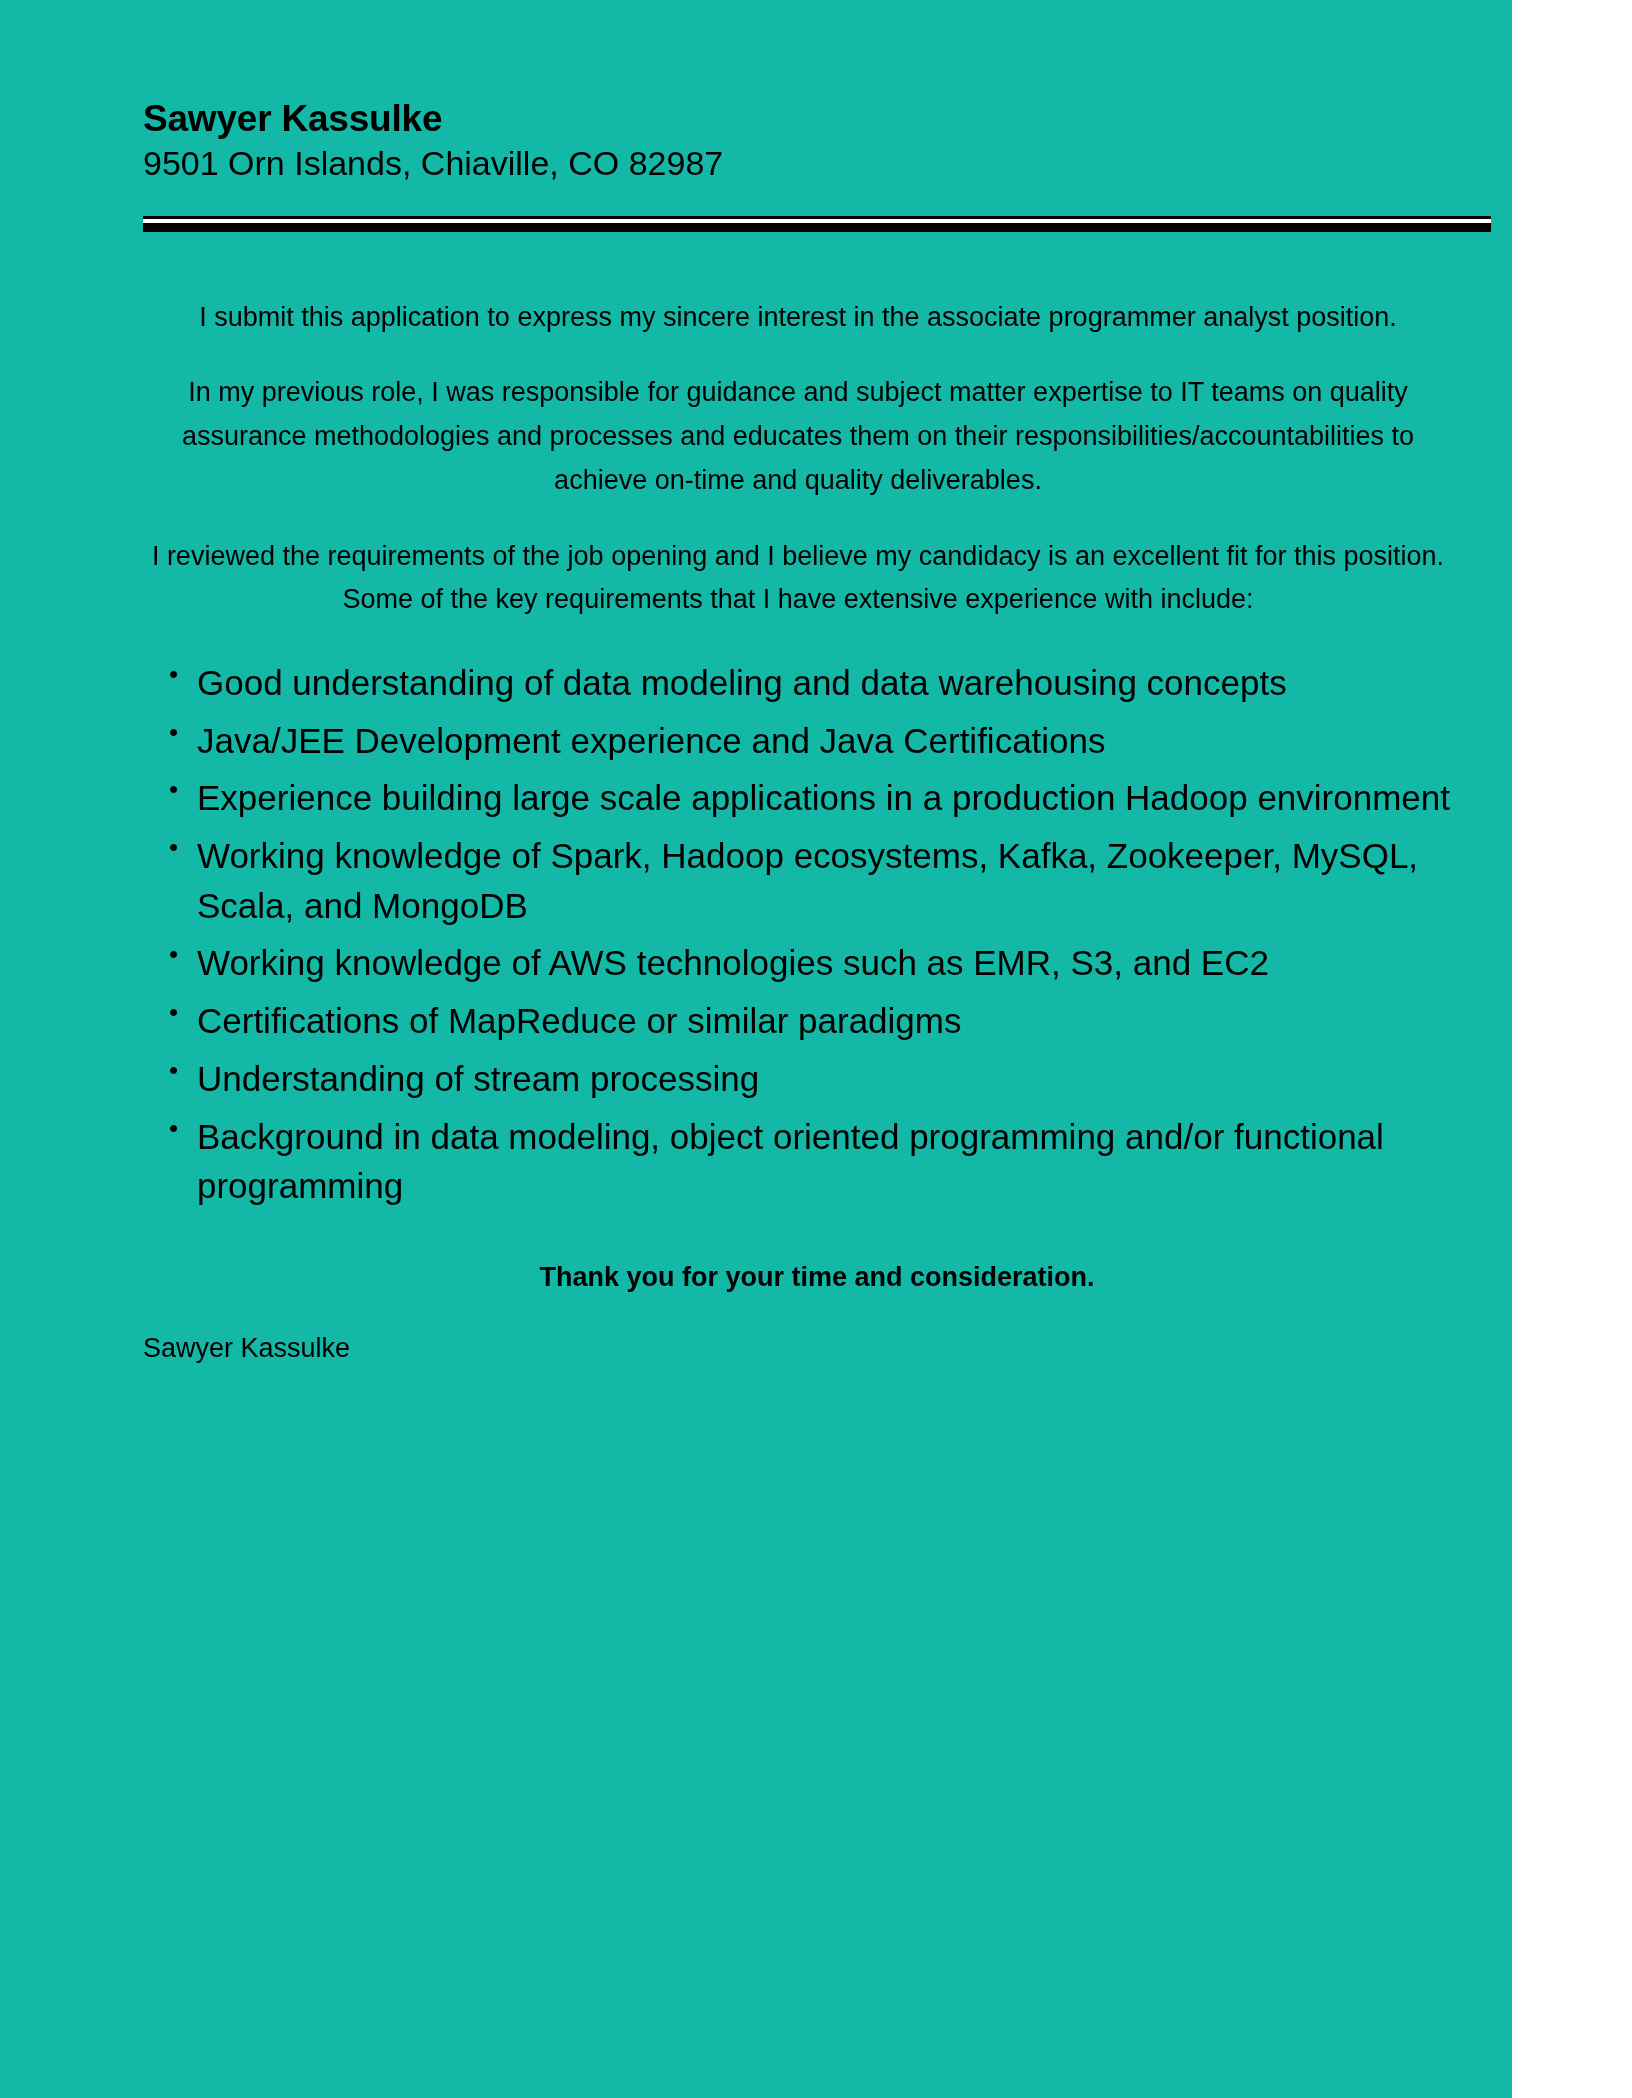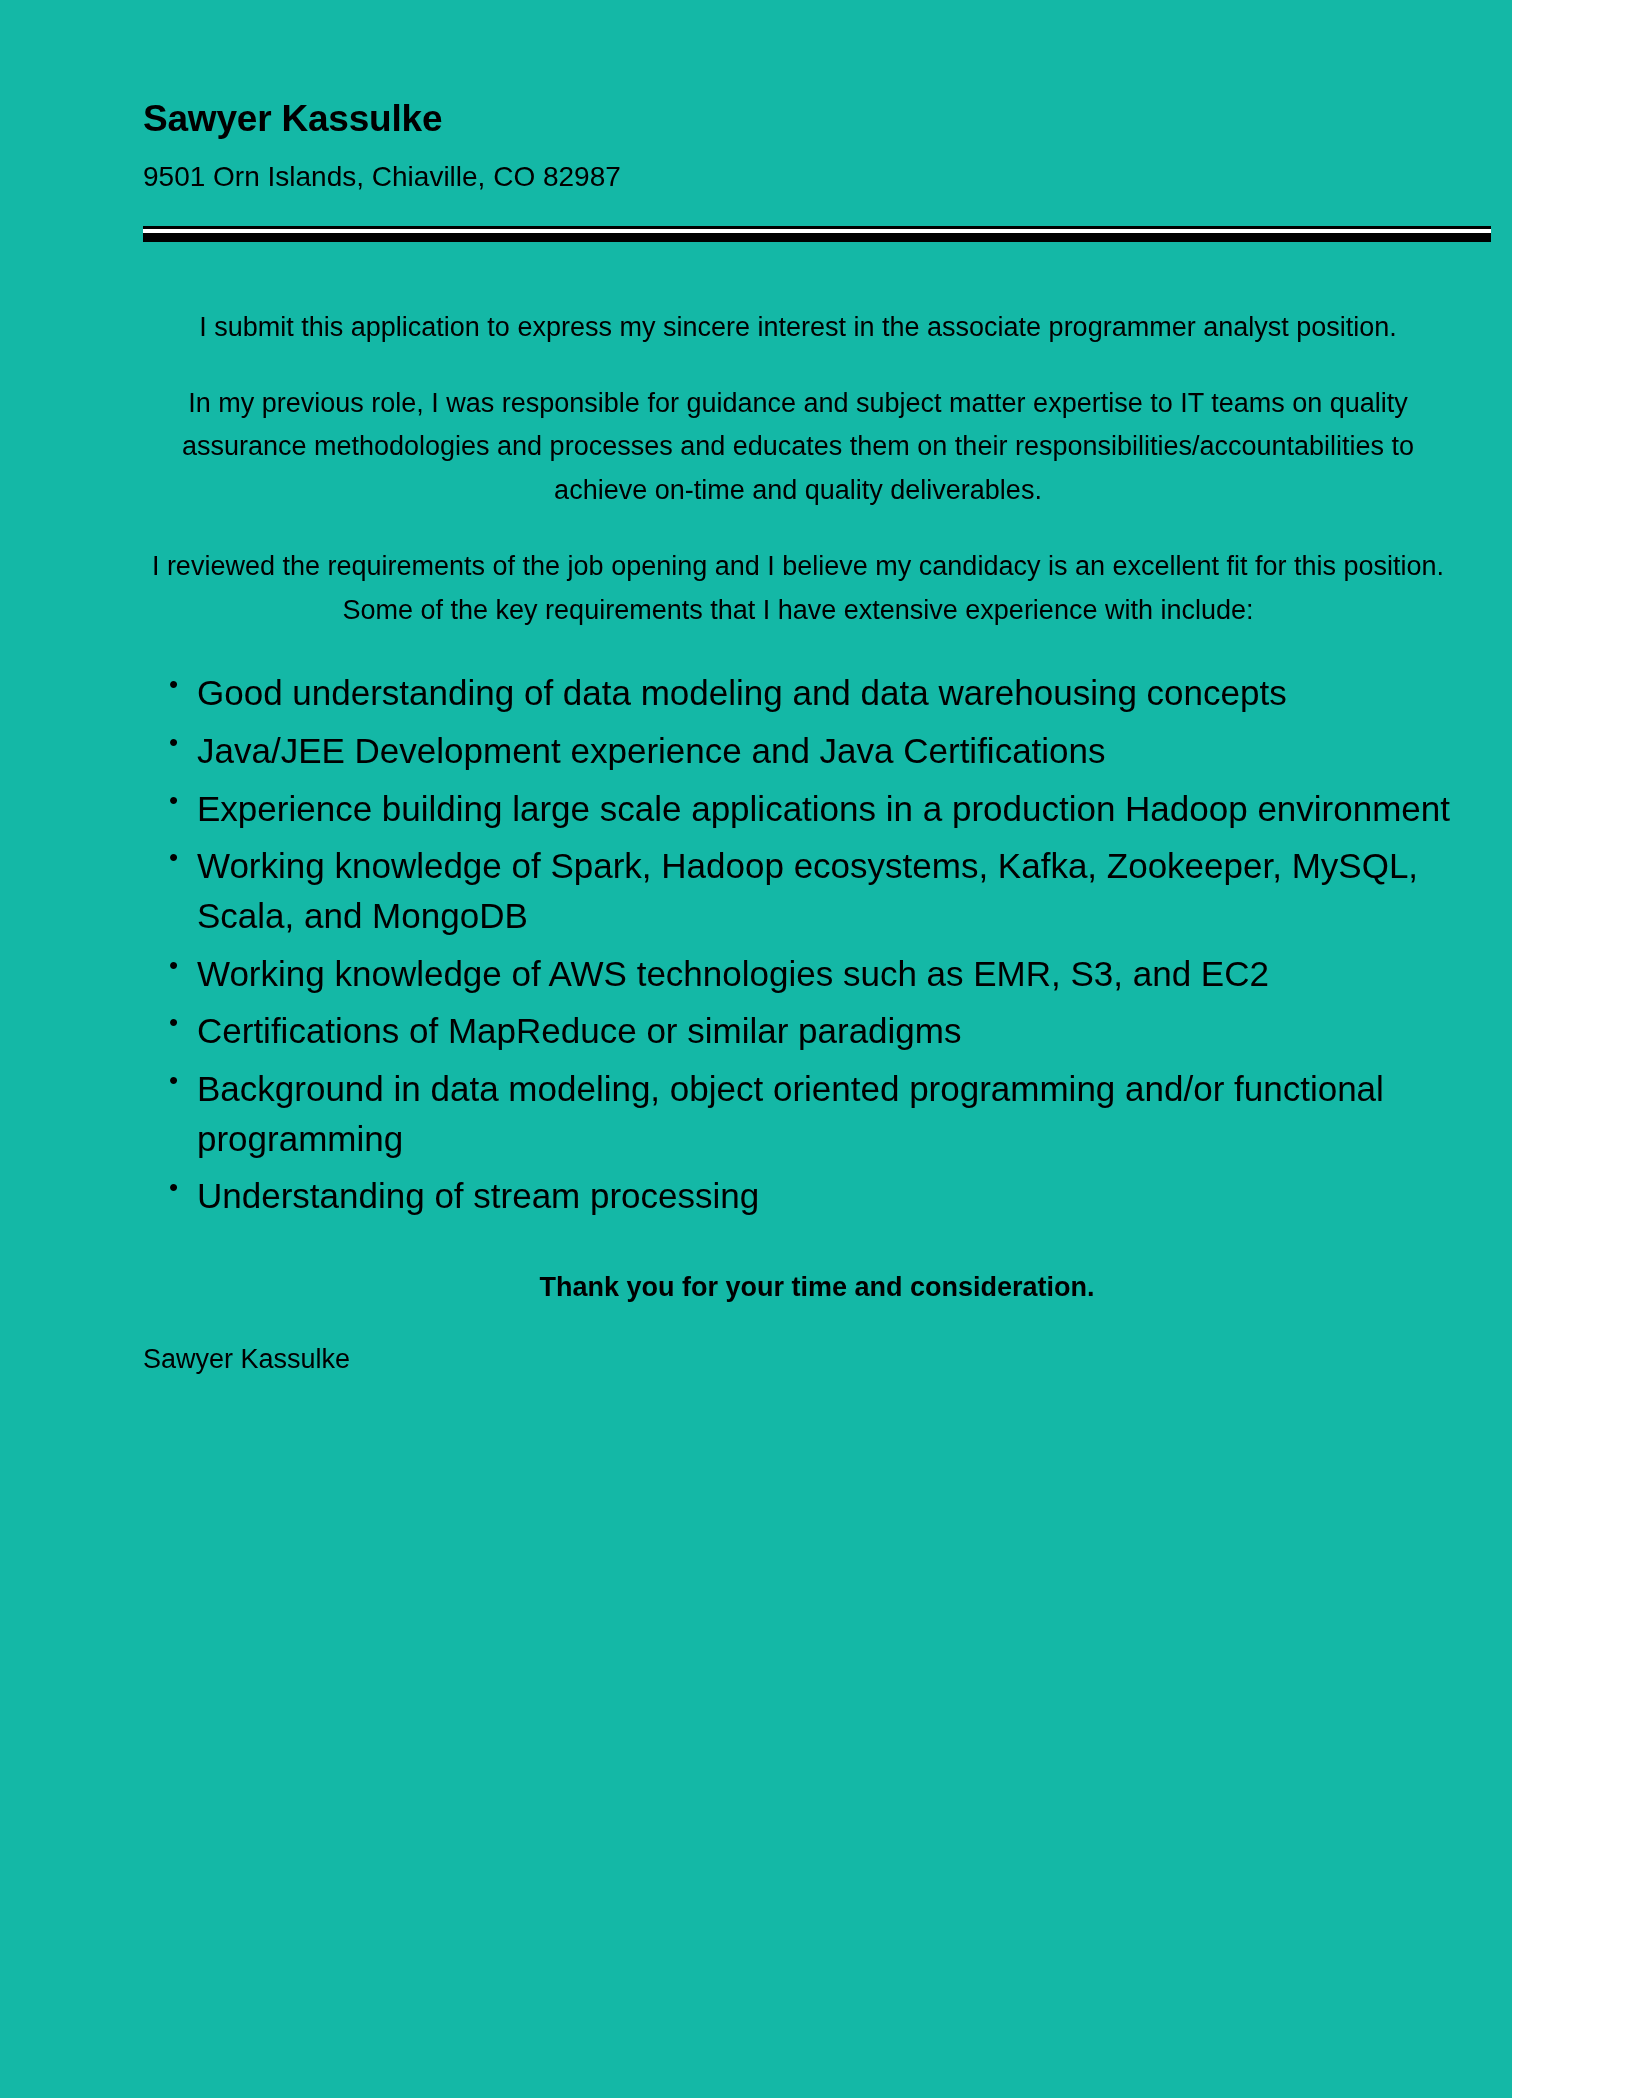--- a/index.html
+++ b/index.html
@@ -41,25 +41,25 @@
     font-weight: 700;
     line-height: 1.12;
     letter-spacing: -0.2px;
     color: #000000;
     margin: 0;
     white-space: nowrap;
   }
 
   .sender-address {
     font-family: "Liberation Sans", sans-serif;
-    font-size: 28px;
+    font-size: 34px;
     font-weight: 400;
     line-height: 1.3;
     color: #000000;
-    margin: 20px 0 0 0;
+    margin: 2px 0 0 0;
     white-space: nowrap;
   }
 
   
   .header-rule {
     width: 1348px;
     margin-top: 30px;
     position: relative;
     height: 16px;
   }
@@ -180,22 +180,22 @@
 
       <p class="para">I reviewed the requirements of the job opening and I believe my candidacy is an excellent fit for this position. Some of the key requirements that I have extensive experience with include:</p>
 
       <ul class="req-list">
         <li>Good understanding of data modeling and data warehousing concepts</li>
         <li>Java/JEE Development experience and Java Certifications</li>
         <li>Experience building large scale applications in a production Hadoop environment</li>
         <li>Working knowledge of Spark, Hadoop ecosystems, Kafka, Zookeeper, MySQL, Scala, and MongoDB</li>
         <li>Working knowledge of AWS technologies such as EMR, S3, and EC2</li>
         <li>Certifications of MapReduce or similar paradigms</li>
+        <li>Understanding of stream processing</li>
         <li>Background in data modeling, object oriented programming and/or functional programming</li>
-        <li>Understanding of stream processing</li>
       </ul>
 
       <p class="closing-thanks">Thank you for your time and consideration.</p>
 
       <div class="signoff">
         <span class="signoff-line">Sawyer Kassulke</span>
       </div>
 
     </div>
   </div>

